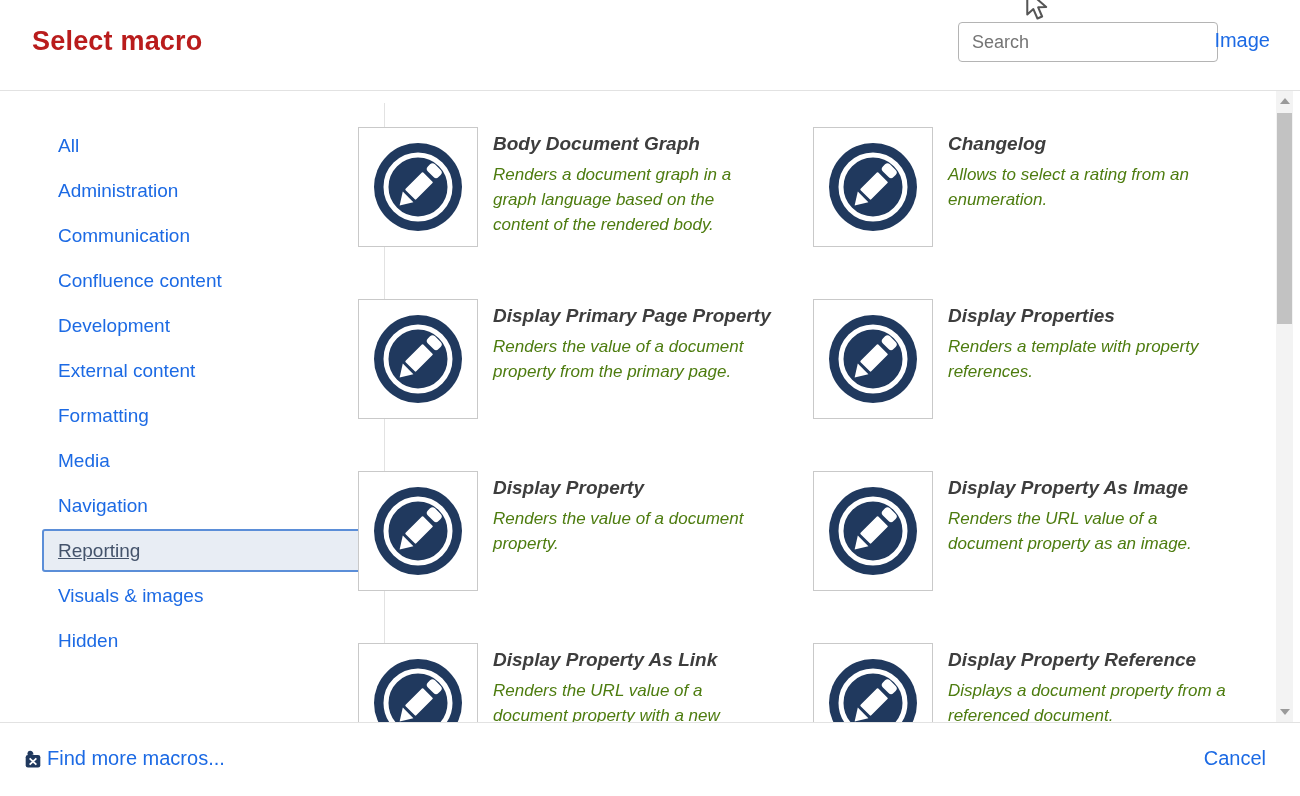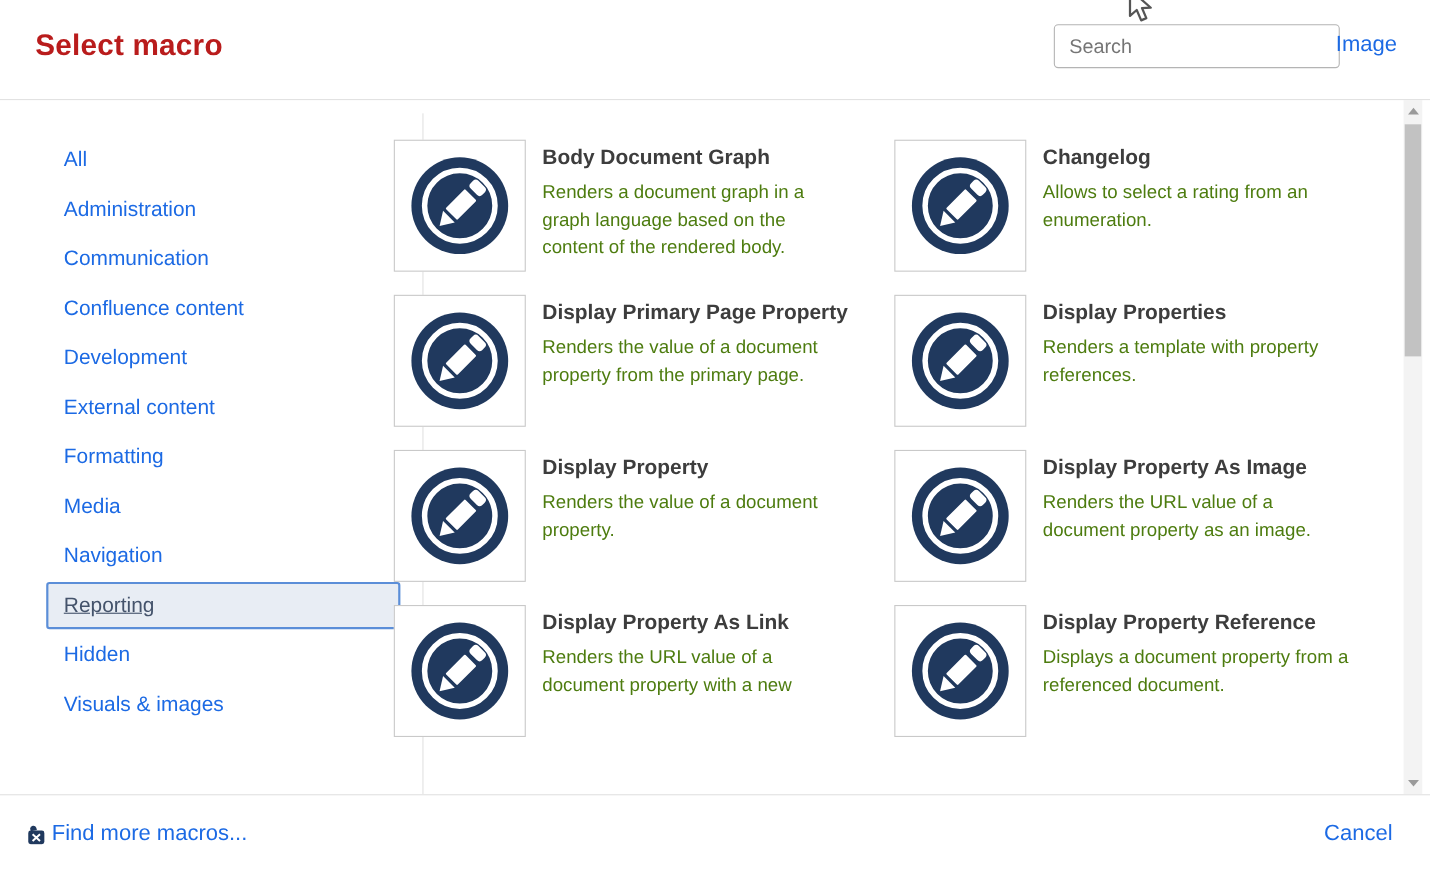--- a/index.html
+++ b/index.html
@@ -14,21 +14,21 @@
   .search-box::placeholder { color:#757575; opacity:1; }
   .help-link { position:absolute; right:30px; top:29px; font-size:20px; color:#1c6ae4; cursor:pointer; text-decoration:none; }
 
   
   .sidebar { position:absolute; top:103px; bottom:74px; left:0; width:359px; border-right:1px solid #e2e2e2; padding-top:20px; background:#fff;margin-left:26px; }
   .side-item { height:45px; display:flex; align-items:center; padding-left:32px; font-size:19px; color:#1c6ae4; cursor:pointer; }
   .side-item.selected { margin:1px 20px 1px 16px; height:43px; padding-left:14px; background:#e8edf4; border:2px solid #5b8ed8; border-radius:3px; color:#44536b;text-decoration:underline; }
 
   
   .content { position:absolute; top:91px; bottom:74px; left:331px; right:27px; overflow:hidden; padding:36px 0 0 27px; }
-  .grid { display:grid; grid-template-columns:455px 455px; grid-auto-rows:120px; row-gap:21px; }
+  .grid { display:grid; grid-template-columns:455px 455px; grid-auto-rows:120px; row-gap:52px;font-style:italic; }
   .macro { display:flex; cursor:pointer; }
   .tile { width:120px; height:120px; flex:0 0 120px; background:#fff; border:1px solid #c9c9c9; display:flex; align-items:center; justify-content:center; }
   .mtext { margin-left:15px; width:278px; padding-top:4px; }
   .mtitle { font-size:19px; font-weight:700; color:#3d3d3d; line-height:26px; margin-bottom:5px; }
   .mdesc { font-size:17px; color:#4d7c0f; line-height:25px; }
 
   
   .sbar { position:absolute; top:91px; bottom:74px; right:7px; width:17px; background:#f3f3f3; }
   .sbar-up, .sbar-down { position:absolute; left:4px; width:0; height:0; border-left:5px solid transparent; border-right:5px solid transparent; cursor:pointer; }
   .sbar-up { top:7px; border-bottom:6px solid #9a9a9a; }
@@ -73,22 +73,22 @@
     <div class="side-item">All</div>
     <div class="side-item">Administration</div>
     <div class="side-item">Communication</div>
     <div class="side-item">Confluence content</div>
     <div class="side-item">Development</div>
     <div class="side-item">External content</div>
     <div class="side-item">Formatting</div>
     <div class="side-item">Media</div>
     <div class="side-item">Navigation</div>
     <div class="side-item selected">Reporting</div>
+    <div class="side-item">Visuals &amp; images</div>
     <div class="side-item">Hidden</div>
-    <div class="side-item">Visuals &amp; images</div>
   </div>
 
   <div class="content">
     <div class="grid">
 
       <div class="macro">
         <div class="tile">
           <svg width="96" height="96">
               <use href="#pencil-macro-icon"></use>
             </svg>

